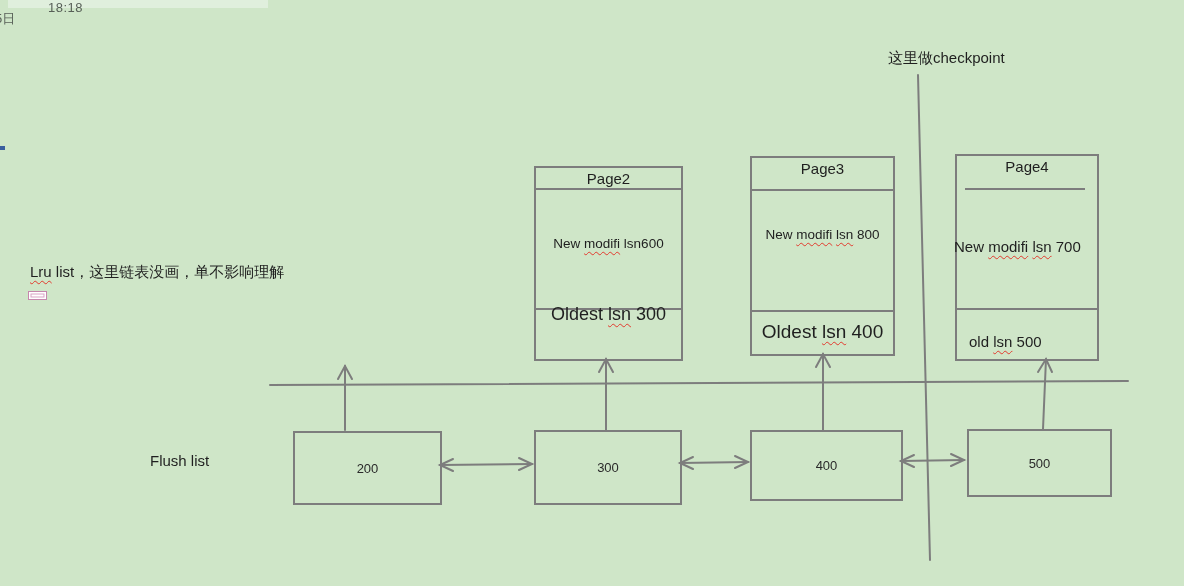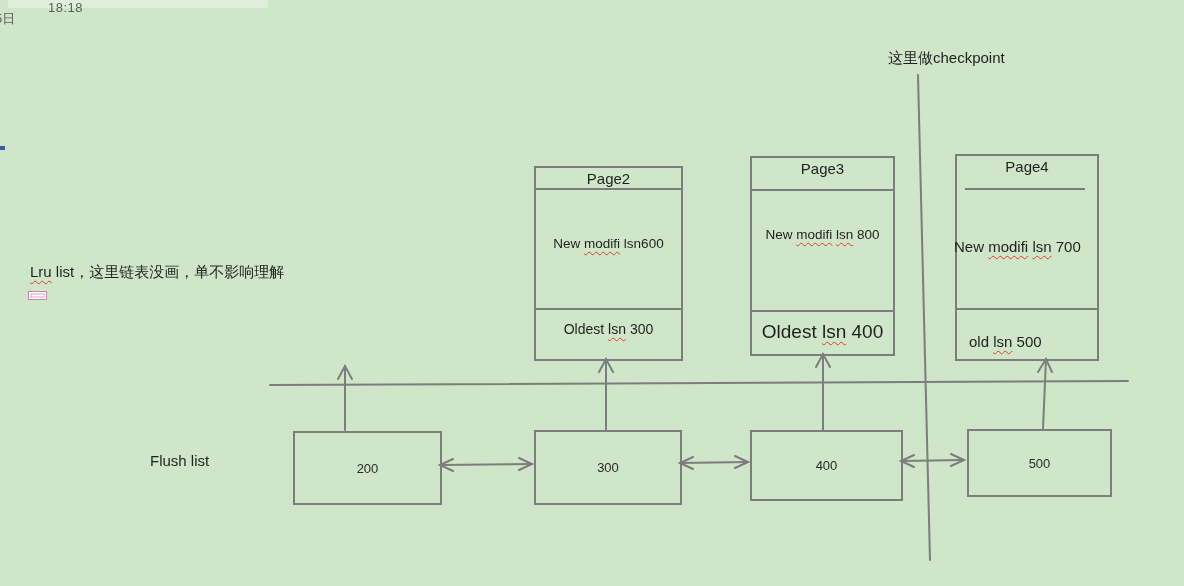--- a/index.html
+++ b/index.html
@@ -84,21 +84,21 @@
   <div class="note-text lru-note"><span class="sq">Lru</span><span> list，这里链表没画，单不影响理解</span></div>
   <div class="mini-box"></div>
   <div class="note-text flush-label">Flush list</div>
 
 
   <div class="page" style="left:534px;top:166px;width:145px;height:191px">
     <div class="page-title">Page2</div>
     <div class="hline" style="top:20px"></div>
     <div class="page-mid txt-center" style="top:68px;font-size:13.5px"><span>New </span><span class="sq">modifi</span><span> lsn600</span></div>
     <div class="hline" style="top:140px"></div>
-    <div class="page-old txt-center" style="top:153px;font-size:14px"><span>Oldest </span><span class="sq">lsn</span><span> 300</span></div>
+    <div class="page-old txt-center" style="top:136px;font-size:18px"><span>Oldest </span><span class="sq">lsn</span><span> 300</span></div>
   </div>
 
   <div class="page" style="left:750px;top:156px;width:141px;height:196px">
     <div class="page-title">Page3</div>
     <div class="hline" style="top:31px"></div>
     <div class="page-mid txt-center" style="top:69px;font-size:13.5px"><span>New </span><span class="sq">modifi</span><span> </span><span class="sq">lsn</span><span> 800</span></div>
     <div class="hline" style="top:152px"></div>
     <div class="page-old txt-center" style="top:163px;font-size:19px"><span>Oldest </span><span class="sq">lsn</span><span> 400</span></div>
   </div>
 

